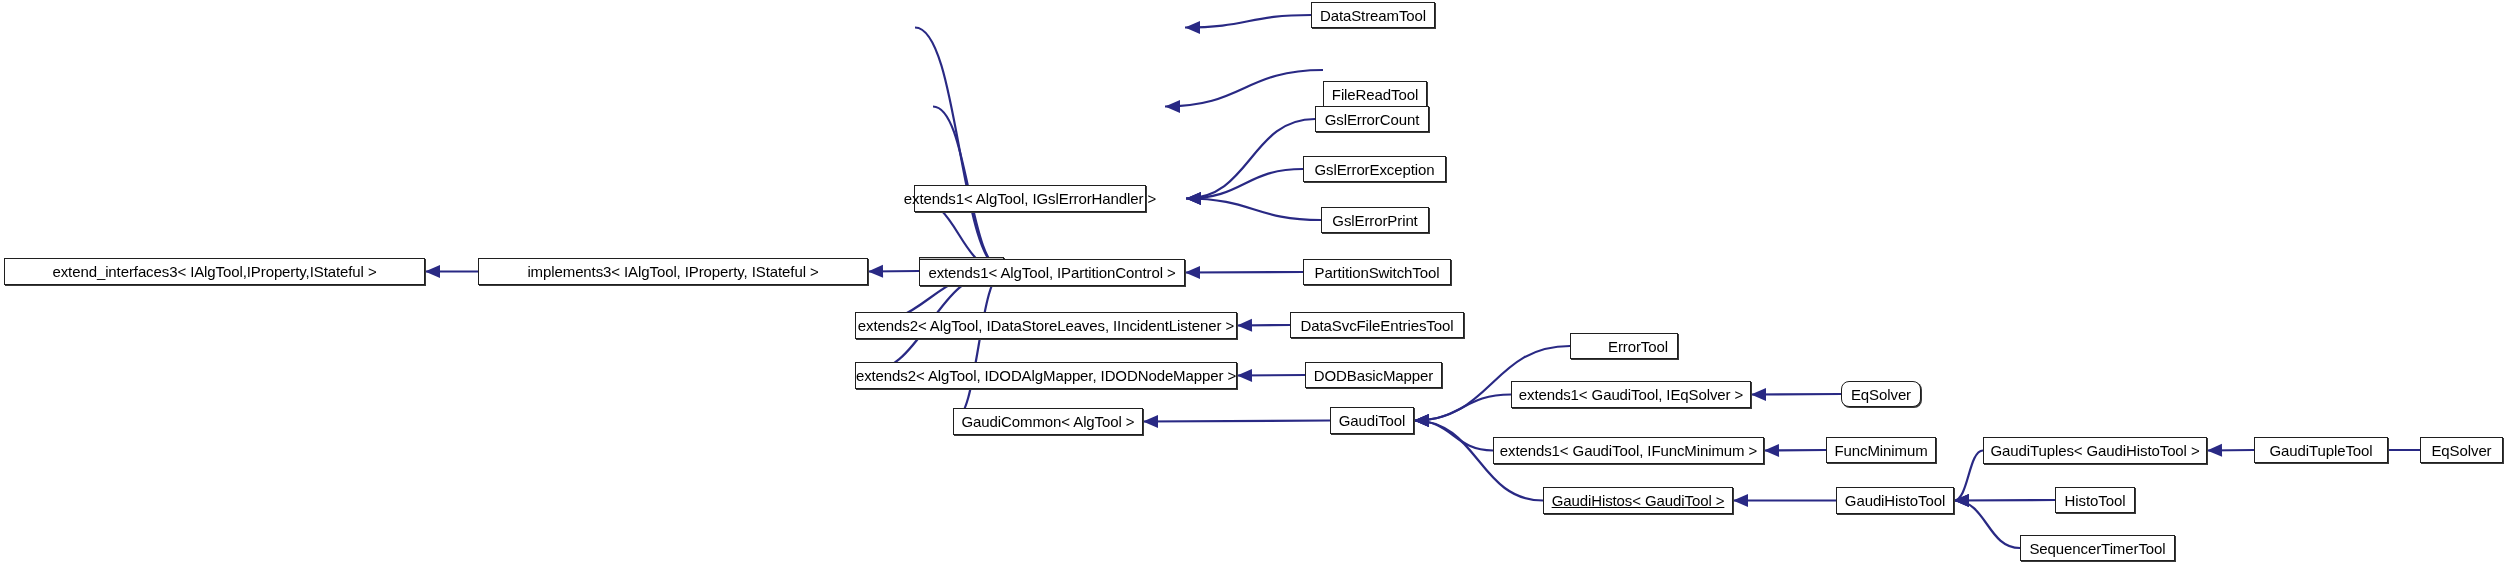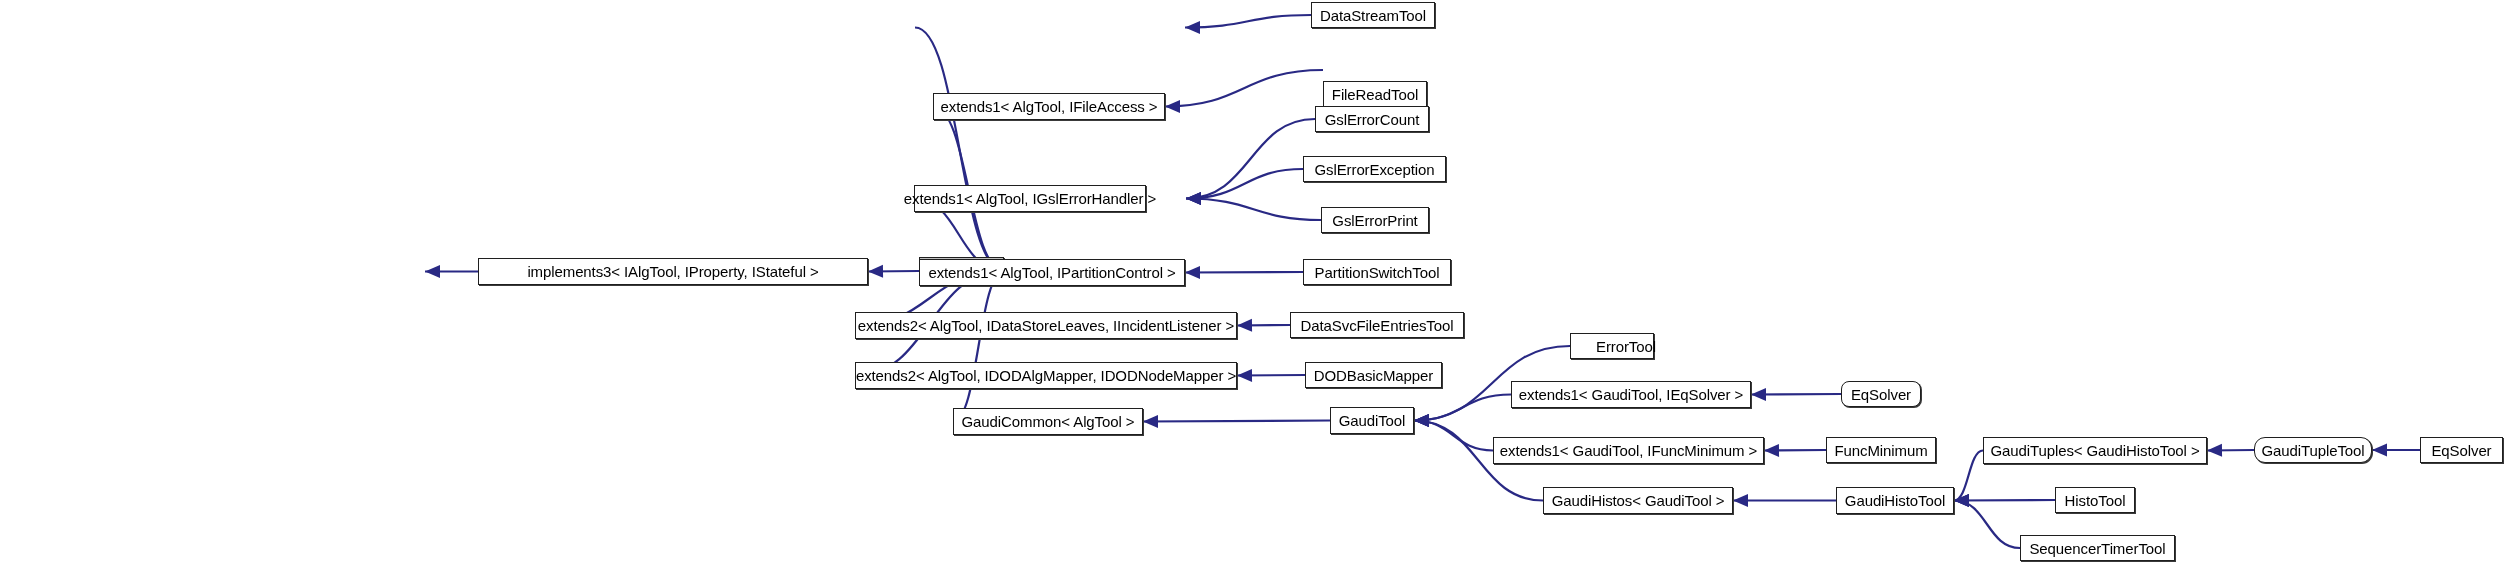--- a/index.html
+++ b/index.html
@@ -101,42 +101,42 @@
       <polygon points="1954,500.5 1969,494 1969,507" fill="#292984"></polygon>
       <path d="M 2254 450 L 2207 450.5" stroke="#292984" stroke-width="2.2" fill="none"></path>
       <polygon points="2207,450.5 2221.9300062480847,443.84080234321283 2222.06829629527,456.8400667786664" fill="#292984"></polygon>
       <path d="M 2420 450 L 2372 450" stroke="#292984" stroke-width="2.2" fill="none"></path>
       <polygon points="2372,450 2387,443.5 2387,456.5" fill="#292984"></polygon>
       <path d="M 2055 500 L 1954 500.5" stroke="#292984" stroke-width="2.2" fill="none"></path>
       <polygon points="1954,500.5 1968.9676383743424,493.925823131759 1969.031994021396,506.9256638365789" fill="#292984"></polygon>
       <path d="M 2020 548 C 1987 548, 1987 500.5, 1954 500.5" stroke="#292984" stroke-width="2.2" fill="none"></path>
       <polygon points="1954,500.5 1969,494 1969,507" fill="#292984"></polygon>
     </svg>
+<div class="node" style="left: 4px; top: 258px; width: 421px; height: 27px;">extend_interfaces3&lt; IAlgTool,IProperty,IStateful &gt;</div>
     <div class="node" style="left: 478px; top: 258px; width: 390px; height: 27px;">implements3&lt; IAlgTool, IProperty, IStateful &gt;</div>
     <div class="node highlight" style="left: 919px; top: 257px; width: 85px; height: 28px;">AlgTool</div>
     <div class="node" style="left: 1311px; top: 2px; width: 124px; height: 26px;">DataStreamTool</div>
-    <div class="node" style="left: 933px; top: 93px; width: 232px; height: 27px;">extends1&lt; AlgTool, IFileAccess &gt;</div>
     <div class="node" style="left: 1323px; top: 57px; width: 104px; height: 26px; margin-top: 24px;">FileReadTool</div>
     <div class="node" style="left: 914px; top: 185px; width: 232px; height: 27px;">extends1&lt; AlgTool, IGslErrorHandler &gt;</div>
     <div class="node" style="left: 1315px; top: 106px; width: 114px; height: 26px;">GslErrorCount</div>
     <div class="node" style="left: 1303px; top: 156px; width: 143px; height: 26px;">GslErrorException</div>
     <div class="node" style="left: 1321px; top: 207px; width: 108px; height: 26px;">GslErrorPrint</div>
     <div class="node" style="left: 919px; top: 259px; width: 266px; height: 27px;">extends1&lt; AlgTool, IPartitionControl &gt;</div>
     <div class="node" style="left: 1303px; top: 259px; width: 148px; height: 26px;">PartitionSwitchTool</div>
     <div class="node" style="left: 855px; top: 312px; width: 382px; height: 27px;">extends2&lt; AlgTool, IDataStoreLeaves, IIncidentListener &gt;</div>
     <div class="node" style="left: 1290px; top: 312px; width: 174px; height: 26px;">DataSvcFileEntriesTool</div>
     <div class="node" style="left: 855px; top: 362px; width: 382px; height: 27px;">extends2&lt; AlgTool, IDODAlgMapper, IDODNodeMapper &gt;</div>
     <div class="node" style="left: 1305px; top: 362px; width: 137px; height: 26px;">DODBasicMapper</div>
     <div class="node" style="left: 953px; top: 408px; width: 190px; height: 27px;">GaudiCommon&lt; AlgTool &gt;</div>
     <div class="node" style="left: 1330px; top: 407px; width: 84px; height: 27px;">GaudiTool</div>
-    <div class="node" style="left: 1570px; top: 333px; width: 84px; height: 26px; padding-left: 28px;">ErrorTool</div>
+    <div class="node" style="left: 1570px; top: 333px; width: 108px; height: 26px; padding-left: 28px;">ErrorTool</div>
     <div class="node" style="left: 1511px; top: 381px; width: 240px; height: 27px;">extends1&lt; GaudiTool, IEqSolver &gt;</div>
     <div class="node" style="left: 1841px; top: 381px; width: 80px; height: 26px; border-radius: 8px;">EqSolver</div>
     <div class="node" style="left: 1493px; top: 437px; width: 271px; height: 27px;">extends1&lt; GaudiTool, IFuncMinimum &gt;</div>
     <div class="node" style="left: 1826px; top: 437px; width: 110px; height: 26px;">FuncMinimum</div>
     <div class="node" style="left: 1983px; top: 437px; width: 224px; height: 27px;">GaudiTuples&lt; GaudiHistoTool &gt;</div>
-    <div class="node" style="left: 2254px; top: 437px; width: 118px; height: 26px; border-radius: 11px;">GaudiTupleTool</div>
+    <div class="node" style="left: 2254px; top: 437px; width: 134px; height: 26px;">GaudiTupleTool</div>
     <div class="node" style="left: 2420px; top: 437px; width: 83px; height: 26px;">EqSolver</div>
-    <div class="node" style="left: 1543px; top: 487px; width: 190px; height: 27px;">GaudiHistos&lt; GaudiTool &gt;</div>
+    <div class="node" style="left: 1543px; top: 487px; width: 190px; height: 27px; text-decoration: underline;">GaudiHistos&lt; GaudiTool &gt;</div>
     <div class="node" style="left: 1836px; top: 487px; width: 118px; height: 27px;">GaudiHistoTool</div>
     <div class="node" style="left: 2055px; top: 487px; width: 80px; height: 26px;">HistoTool</div>
     <div class="node" style="left: 2020px; top: 535px; width: 155px; height: 26px;">SequencerTimerTool</div>
   </div>
 
 </body></html>

